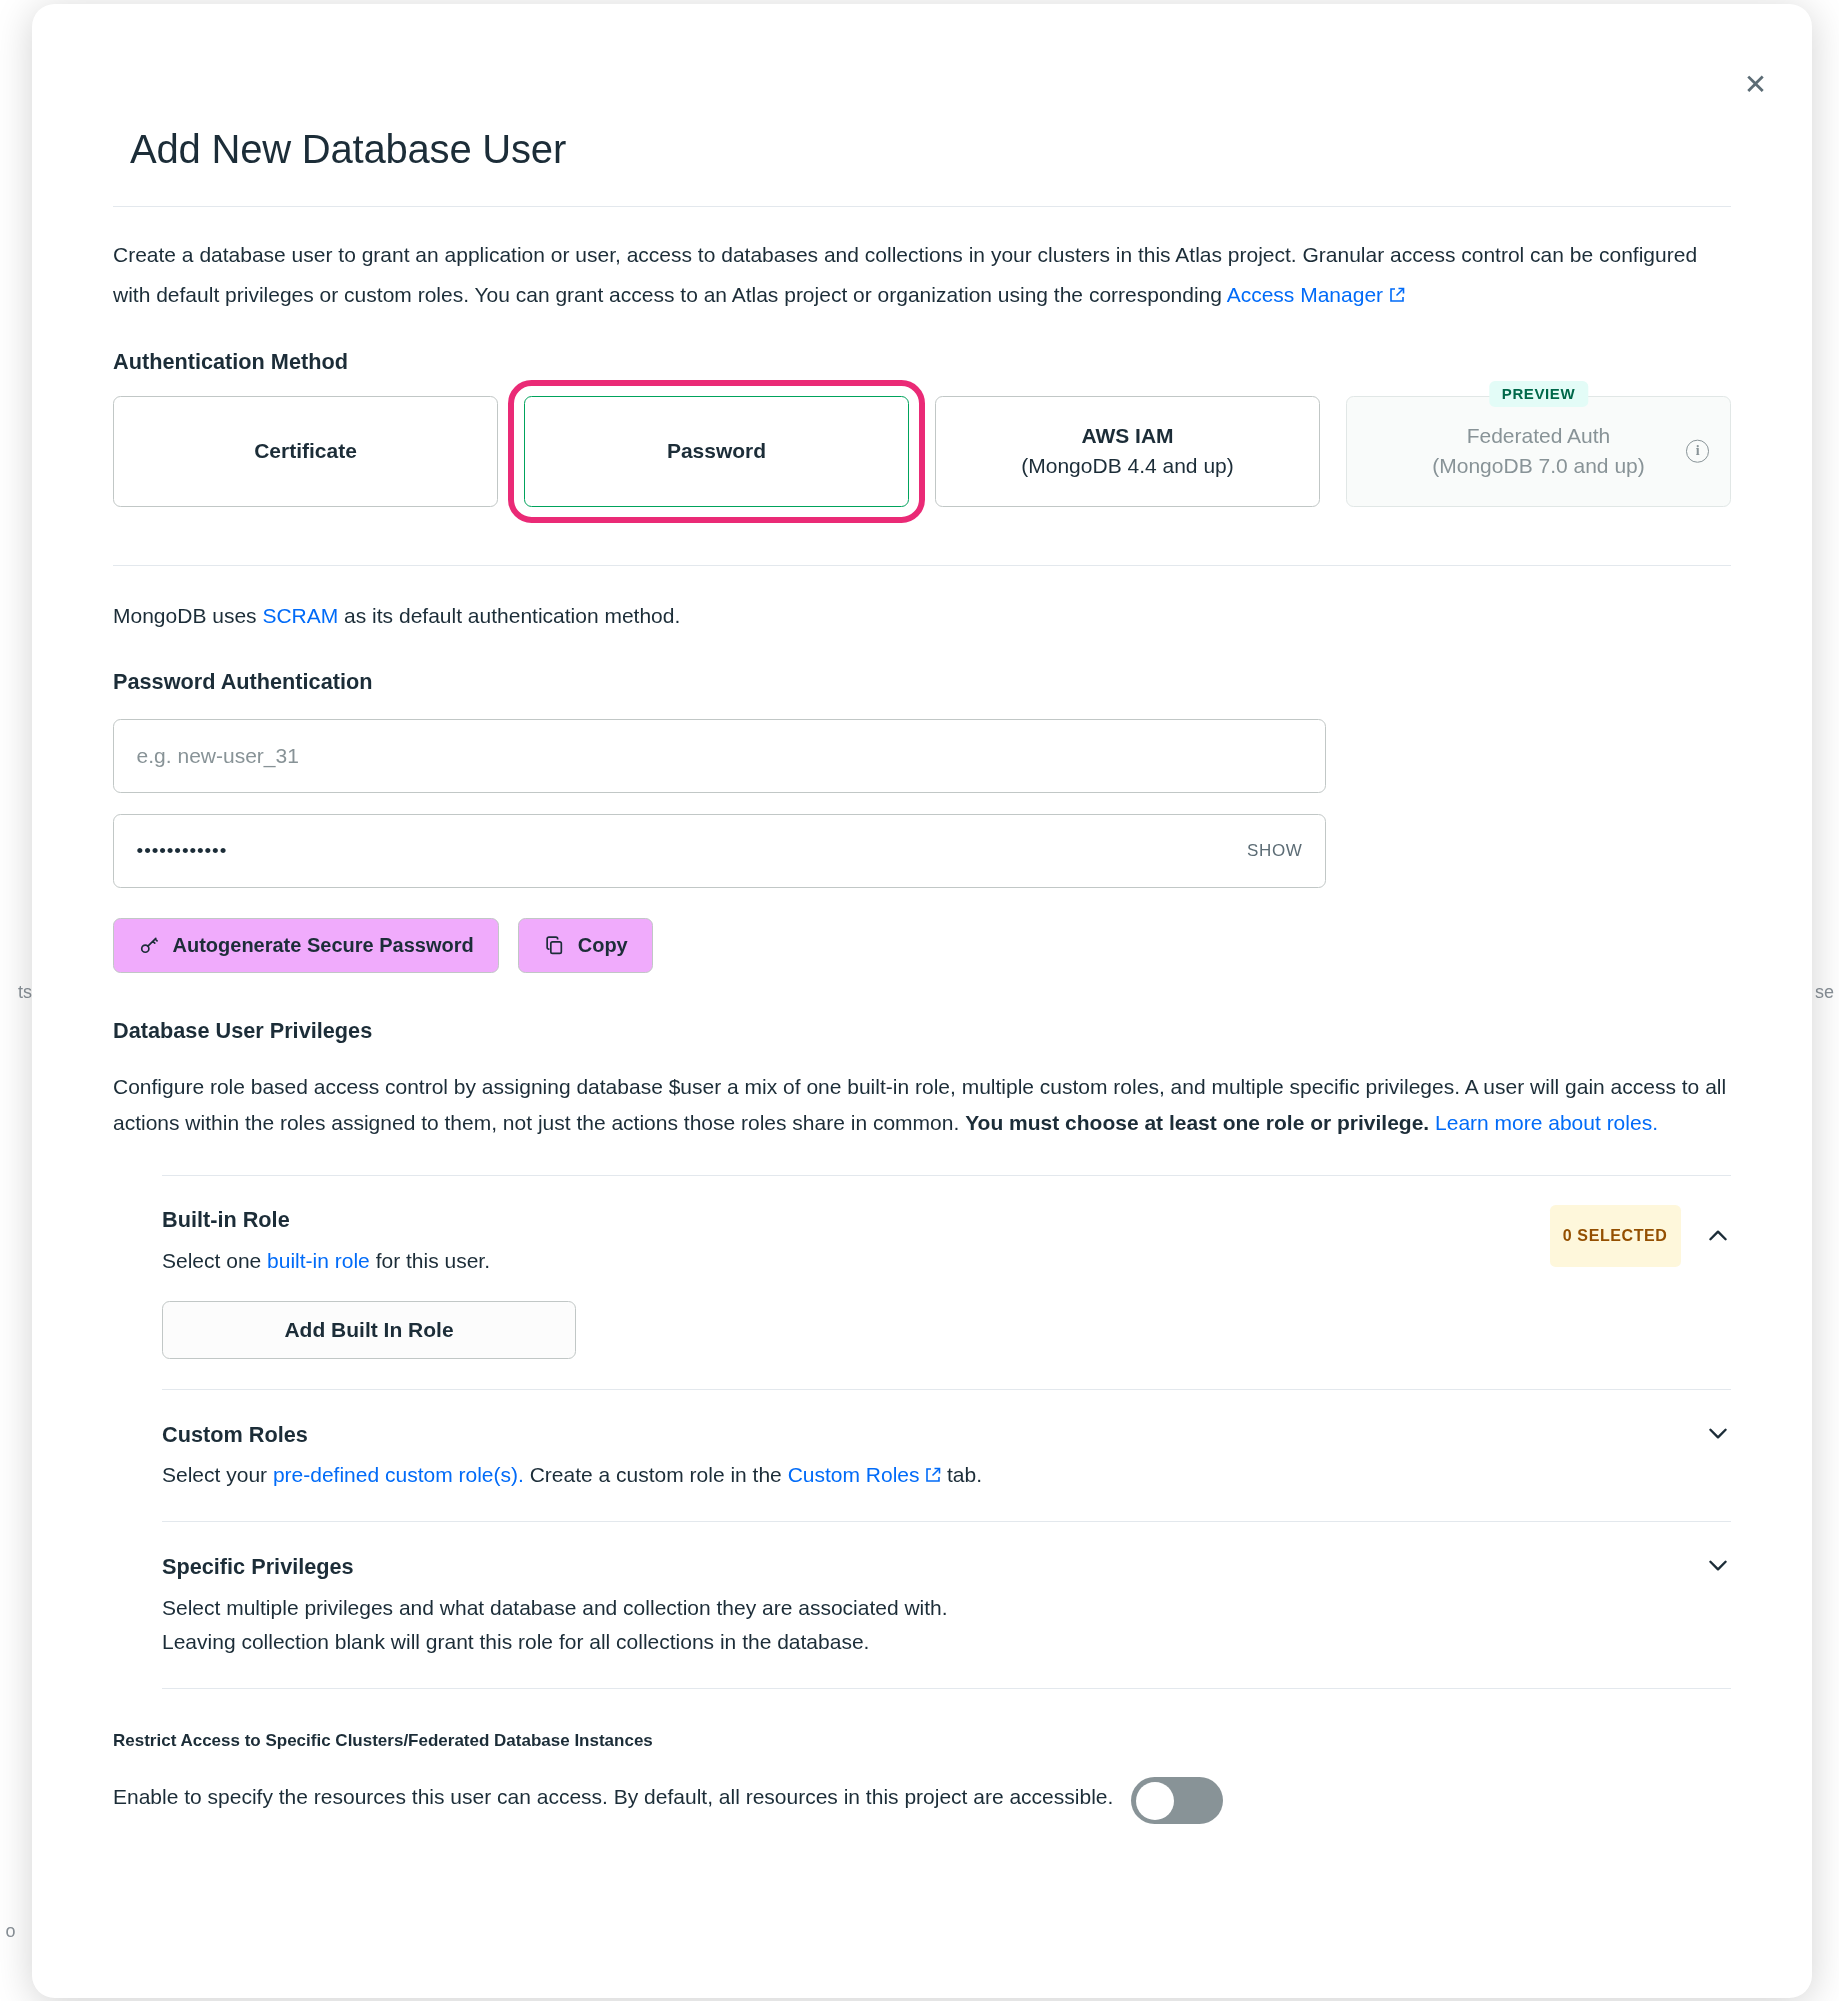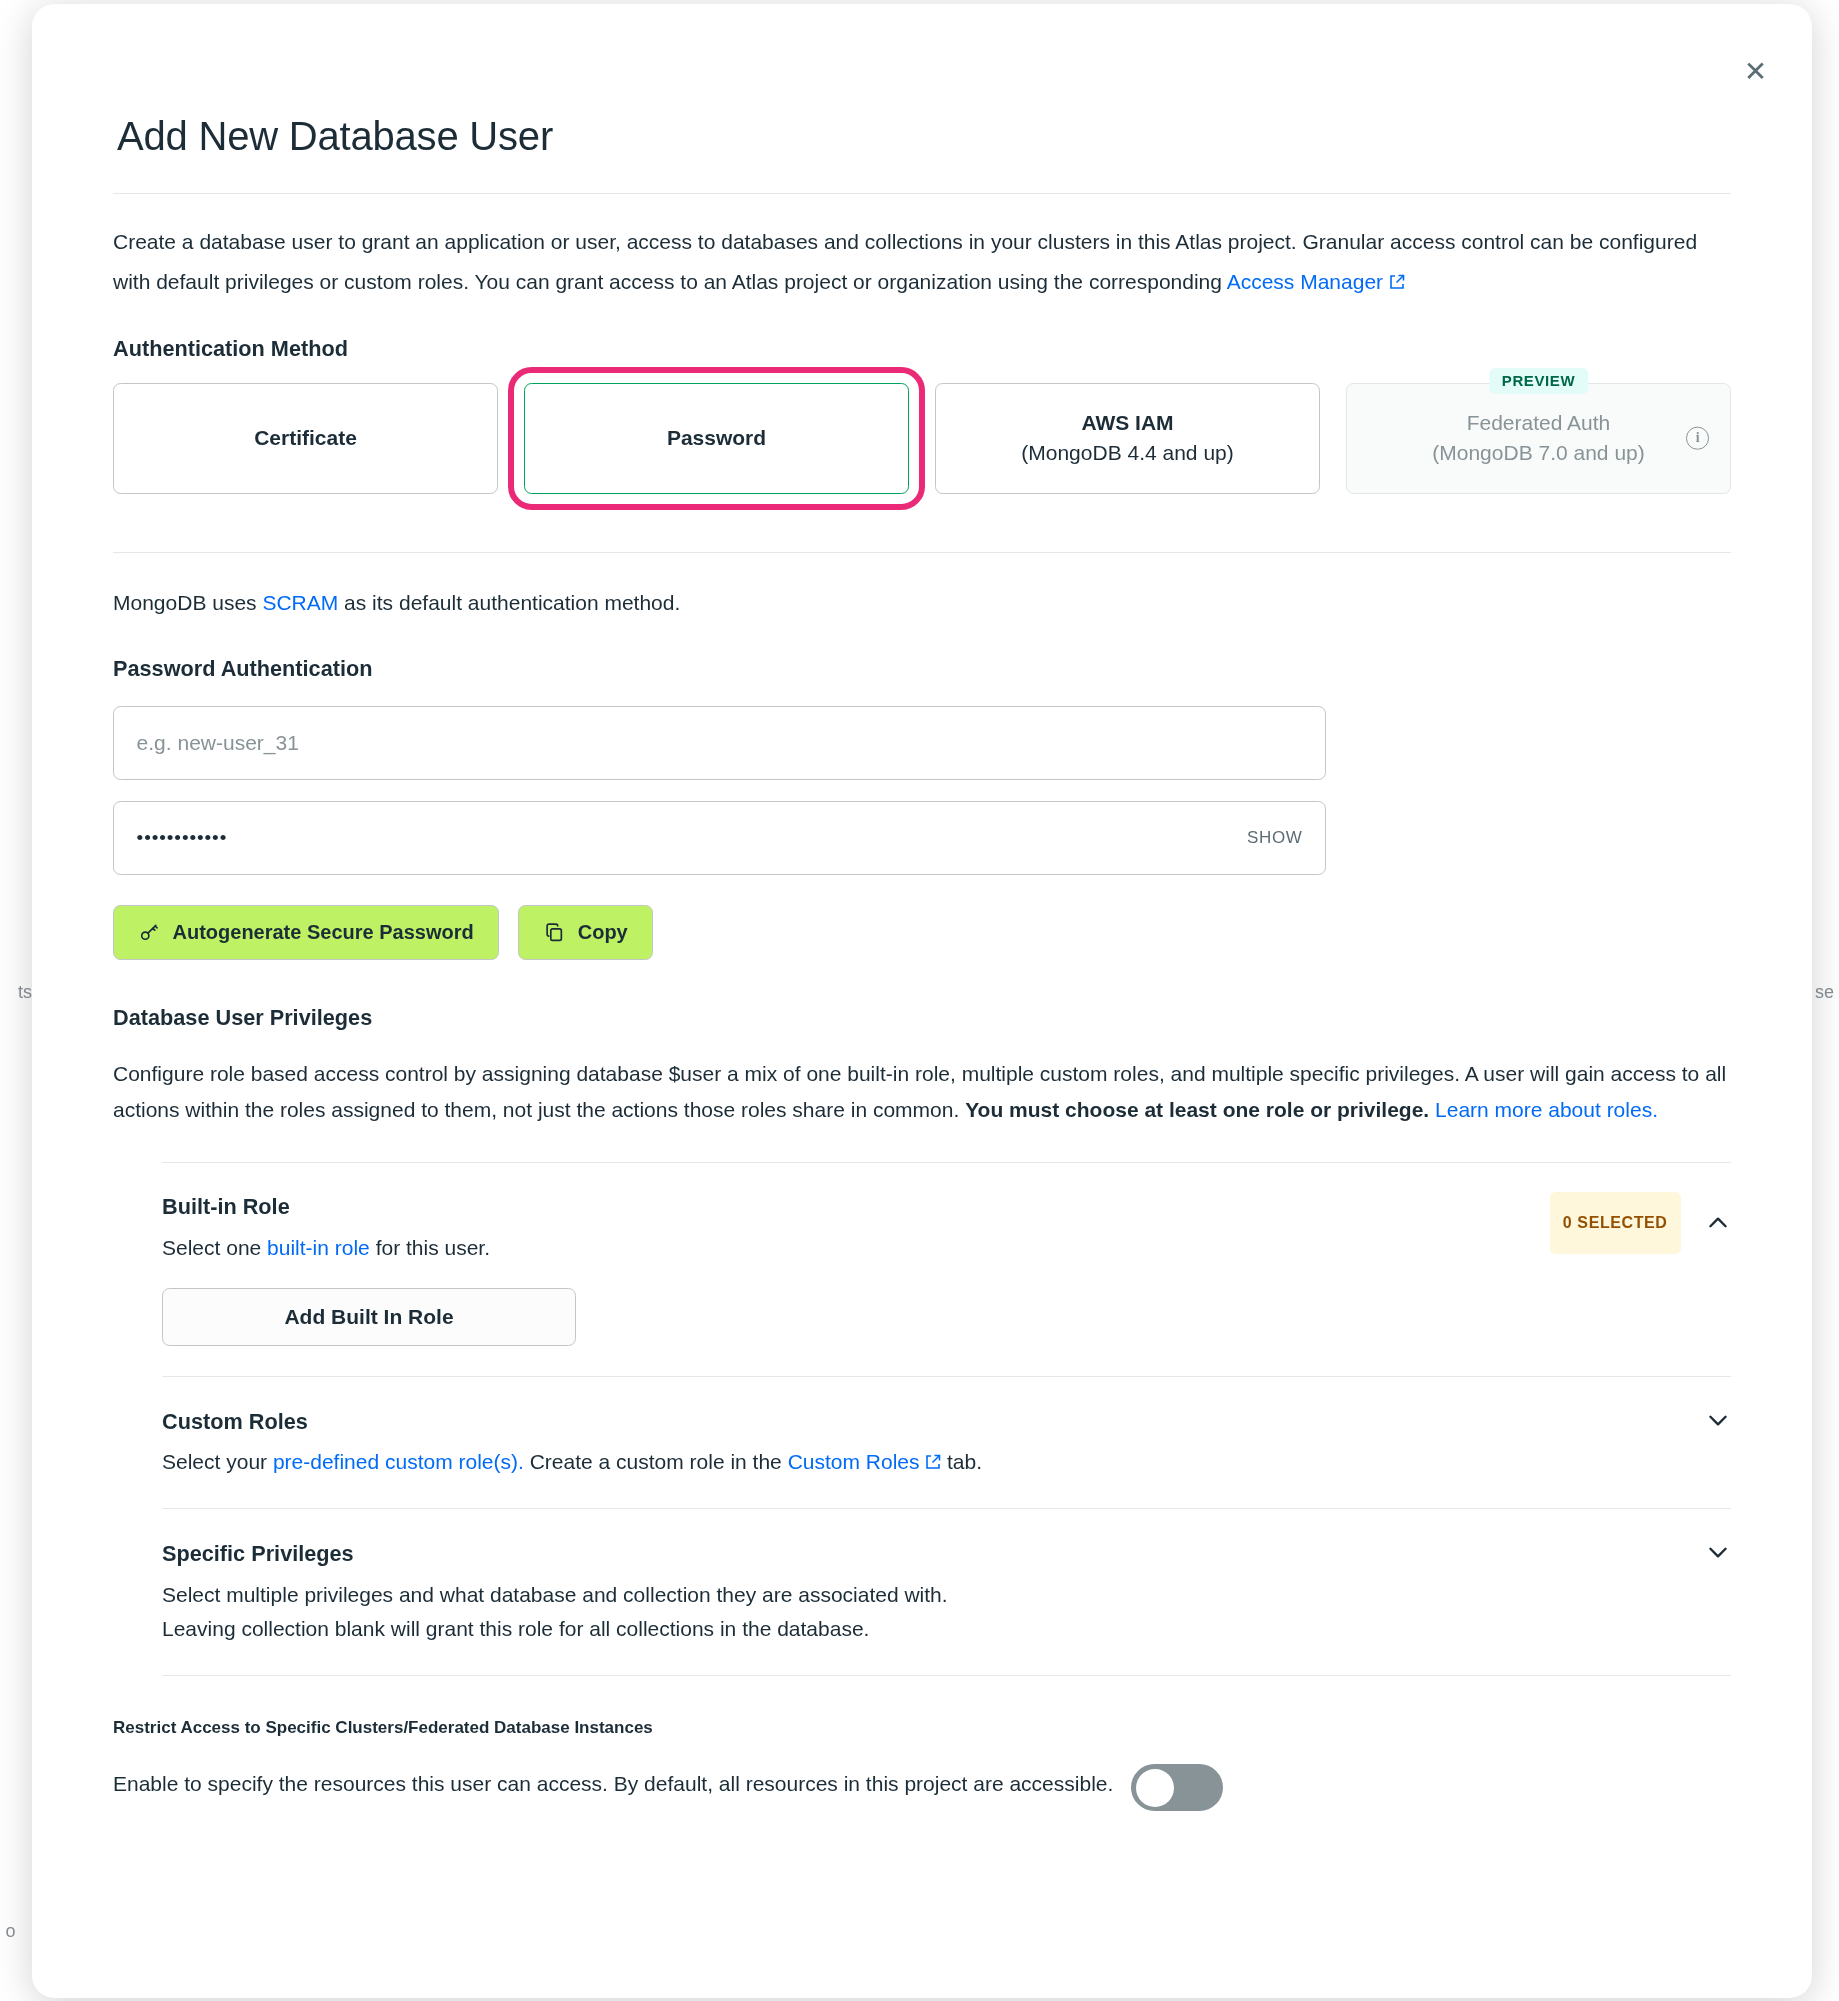--- a/index.html
+++ b/index.html
@@ -51,21 +51,21 @@
     border: none; background: transparent;
     color: #5c6c75;
     font-size: 28px;
     line-height: 41px;
     text-align: center;
     cursor: pointer;
     padding: 0;
     font-family: "Liberation Sans", sans-serif;
   }
   h1.title {
-    margin: 4px;
+    margin: 17px;
     padding-top: 106px;
     font-size: 40px;
     font-weight: 500;
     color: #1c2d38;
     letter-spacing: -0.2px;
   }
   .divider {
     height: 0.9px;
     background: #e3e8ed;
     margin: 34px 0 0 0;
@@ -211,21 +211,21 @@
     color: #5c6c75;
     letter-spacing: 0.6px;
     cursor: pointer;
   }
 
   .btn-row { display: flex; gap: 19px; margin-top: 30px; }
   .btn {
     height: 55px;
     border: 0.9px solid #c1c7c6;
     border-radius: 7.5px;
-    background: #bef264;
+    background: #f0abfc;
     display: inline-flex;
     align-items: center;
     gap: 13px;
     padding: 0 24.5px;
     font-size: 20px;
     font-weight: 700;
     color: #1c2d38;
     cursor: pointer;
     font-family: "Liberation Sans", sans-serif;
   }

